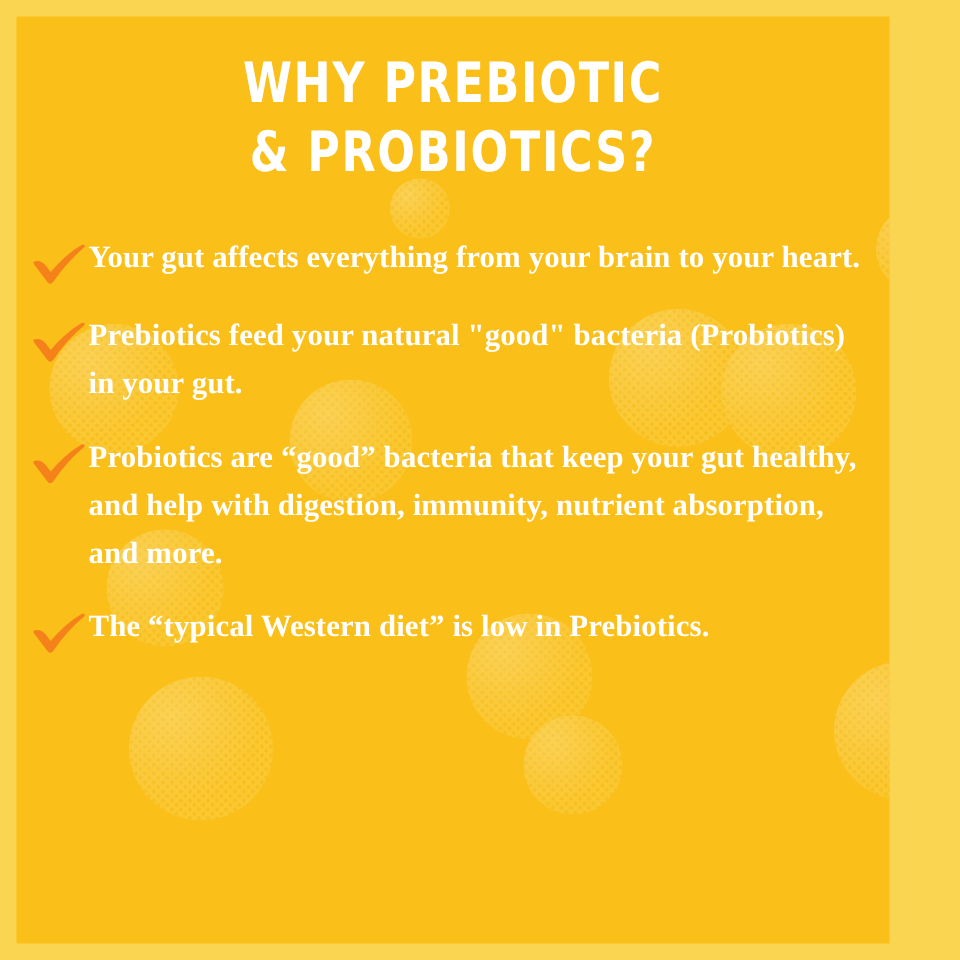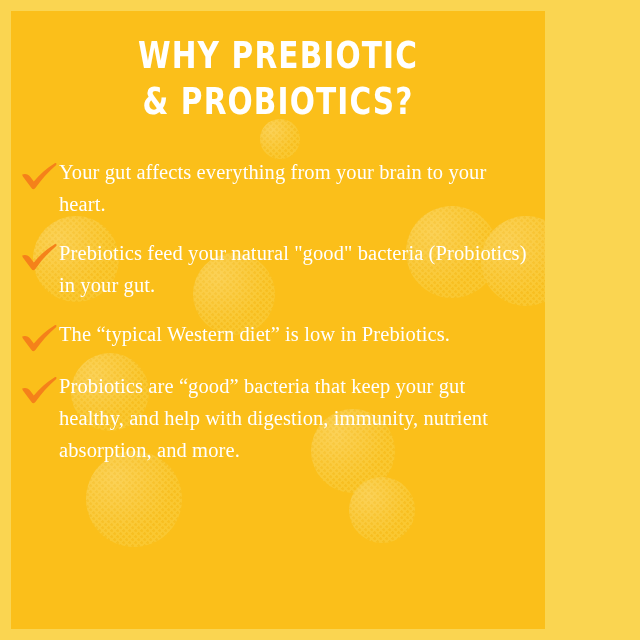--- a/index.html
+++ b/index.html
@@ -18,21 +18,21 @@
     position: relative;
     width: 640px;
     height: 640px;
     background: #fad551;
     box-sizing: border-box;
     padding: 11px;
   }
 
   #canvas {
     position: relative;
-    width: 534px;
+    width: 582px;
     height: 618px;
     background: #fbbf1a;
     overflow: hidden;
   }
 
   
   #bubbles {
     position: absolute;
     inset: 0;
     pointer-events: none;
@@ -86,21 +86,21 @@
   .check {
     flex: 0 0 auto;
     width: 40px;
     height: 31px;
     margin-top: 4px;
   }
   .check svg { display: block; }
   .item-text {
     flex: 1 1 auto;
     font-family: "Liberation Serif", serif;
-    font-weight: 400;
+    font-weight: 700;
     font-size: 20.5px;
     line-height: 32px;
     color: #ffffff;
     letter-spacing: .1px;
     padding-top: 0px;
   }
 </style>
 </head>
 <body>
 
@@ -142,26 +142,26 @@
             </svg>
           </span>
           <div class="item-text">Prebiotics feed your natural "good" bacteria (Probiotics) in your gut.</div>
         </div>
         <div class="item">
           <span class="check">
             <svg width="40" height="31" viewBox="0 0 40 31" aria-hidden="true">
               <path d="M3.2 14.6 C6.4 13.2 9.4 14.4 11.6 17.2 L14.8 21.4 C21.0 14.0 27.6 8.0 35.4 3.4 C36.9 2.6 38.2 3.4 37.2 4.9 C29.4 11.6 22.4 19.2 16.6 27.8 C15.4 29.5 13.6 29.6 12.5 27.9 L5.0 18.0 C4.0 16.7 3.3 15.7 3.2 14.6 Z" fill="#f5811a"></path>
             </svg>
           </span>
-          <div class="item-text">The “typical Western diet” is low in Prebiotics.</div>
+          <div class="item-text">Probiotics are “good” bacteria that keep your gut healthy, and help with digestion, immunity, nutrient absorption, and more.</div>
         </div>
         <div class="item">
           <span class="check">
             <svg width="40" height="31" viewBox="0 0 40 31" aria-hidden="true">
               <path d="M3.2 14.6 C6.4 13.2 9.4 14.4 11.6 17.2 L14.8 21.4 C21.0 14.0 27.6 8.0 35.4 3.4 C36.9 2.6 38.2 3.4 37.2 4.9 C29.4 11.6 22.4 19.2 16.6 27.8 C15.4 29.5 13.6 29.6 12.5 27.9 L5.0 18.0 C4.0 16.7 3.3 15.7 3.2 14.6 Z" fill="#f5811a"></path>
             </svg>
           </span>
-          <div class="item-text">Probiotics are “good” bacteria that keep your gut healthy, and help with digestion, immunity, nutrient absorption, and more.</div>
+          <div class="item-text">The “typical Western diet” is low in Prebiotics.</div>
         </div>
       </div>
 
   </div>
 </div>
 
 </body></html>

